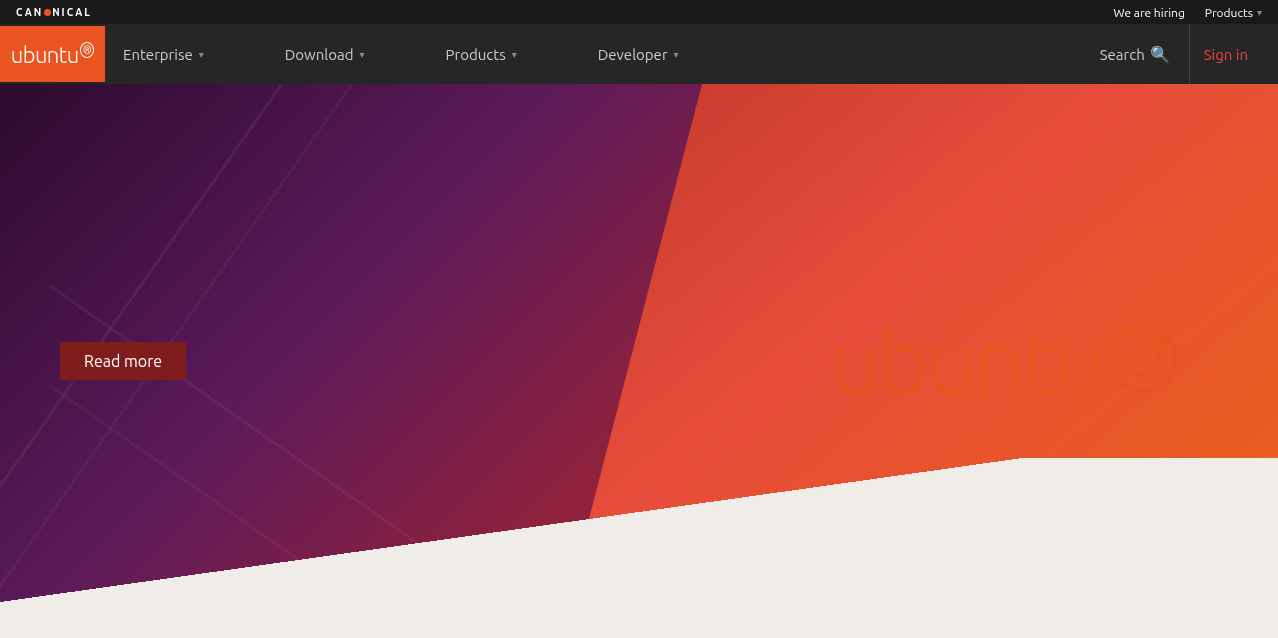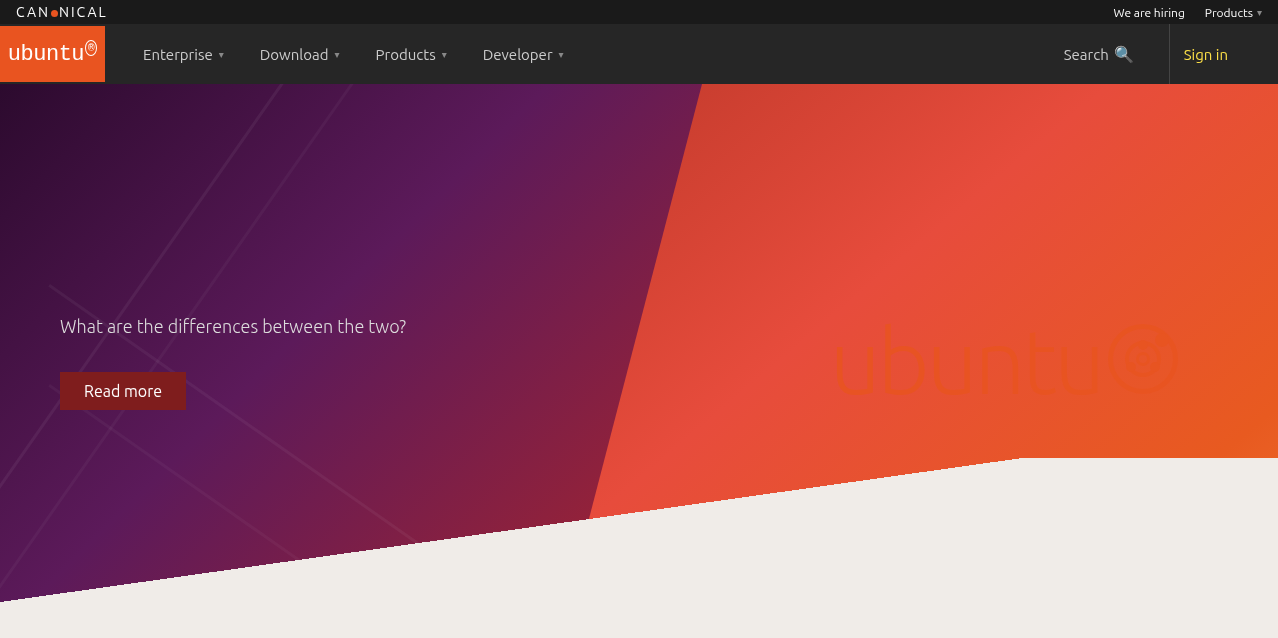--- a/index.html
+++ b/index.html
@@ -13,23 +13,23 @@
       align-items: center;
       justify-content: space-between;
       padding: 0 16px;
     }
     .top-bar-left {
       display: flex;
       align-items: center;
     }
     .canonical-logo {
       color: #fff;
-      font-size: 14px;
+      font-size: 10px;
       letter-spacing: 2px;
-      font-weight: 400;
+      font-weight: 700;
       text-transform: uppercase;
     }
     .canonical-logo span {
       display: inline-block;
       width: 8px;
       height: 8px;
       background: #fff;
       border-radius: 50%;
       margin: 0 0px;
     }
@@ -60,67 +60,66 @@
       padding: 0;
     }
     .ubuntu-logo {
       background-color: #E95420;
       width: 105px;
       height: 56px;
       display: flex;
       align-items: center;
       justify-content: center;
       flex-shrink: 0;
-      font-family: Liberation Mono, monospace;
     }
     .ubuntu-logo-text {
       color: #fff;
       font-size: 22px;
       font-weight: 300;
       letter-spacing: -0.5px;
     }
     .nav-links {
       display: flex;
       align-items: center;
       flex: 1;
-      padding-left: 20px;
+      gap: 45px;
     }
     .nav-item {
       color: #ccc;
       font-size: 15px;
       padding: 0 18px;
       height: 60px;
       display: flex;
       align-items: center;
       gap: 6px;
       cursor: pointer;
       text-decoration: none;
     }
     .chevron {
       font-size: 10px;
       color: #888;
     }
     .nav-right {
       display: flex;
       align-items: flex-start;
-      gap: 20px;
-      padding-right: 36px;
+      gap: 4px;
+      padding-right: 16px;
     }
     .search-btn {
       color: #ccc;
       font-size: 15px;
       display: flex;
       align-items: center;
       gap: 6px;
       padding: 0 14px;
       height: 60px;
       cursor: pointer;
     }
     .sign-in-btn {
-      color: #fde047;
+      color: #ef4444;
       font-size: 15px;
       padding: 0 14px;
       height: 60px;
       display: flex;
       align-items: center;
       cursor: pointer;
       border-left: 1px solid #444;
     }
 
     
@@ -318,21 +317,20 @@
     <div class="diag-line" style="width:3px;height:800px;left:350px;top:-100px;transform:rotate(35deg);background:rgba(255,255,255,0.06);"></div>
     <div class="diag-line" style="width:3px;height:800px;left:420px;top:-100px;transform:rotate(35deg);background:rgba(255,255,255,0.04);"></div>
     <div class="diag-line" style="width:600px;height:3px;left:50px;top:200px;transform:rotate(35deg);background:rgba(255,255,255,0.05);"></div>
     <div class="diag-line" style="width:600px;height:3px;left:50px;top:300px;transform:rotate(35deg);background:rgba(255,255,255,0.04);"></div>
   </div>
 
   <div class="hero-shape2"></div>
 
   <div class="hero-content">
     <div class="hero-text">
-      <p class="hero-subtitle">What are the differences between the two?</p>
       <a class="read-more-btn">Read more</a>
     </div>
   </div>
 
   <div class="ubuntu-watermark">
     <div class="ubuntu-watermark-text">
       <span>ubuntu</span>
       <div class="watermark-circle-icon">
         <svg width="40" height="40" viewBox="0 0 40 40">
           <circle cx="20" cy="20" r="16" fill="none" stroke="#E95420" stroke-width="4"></circle>

